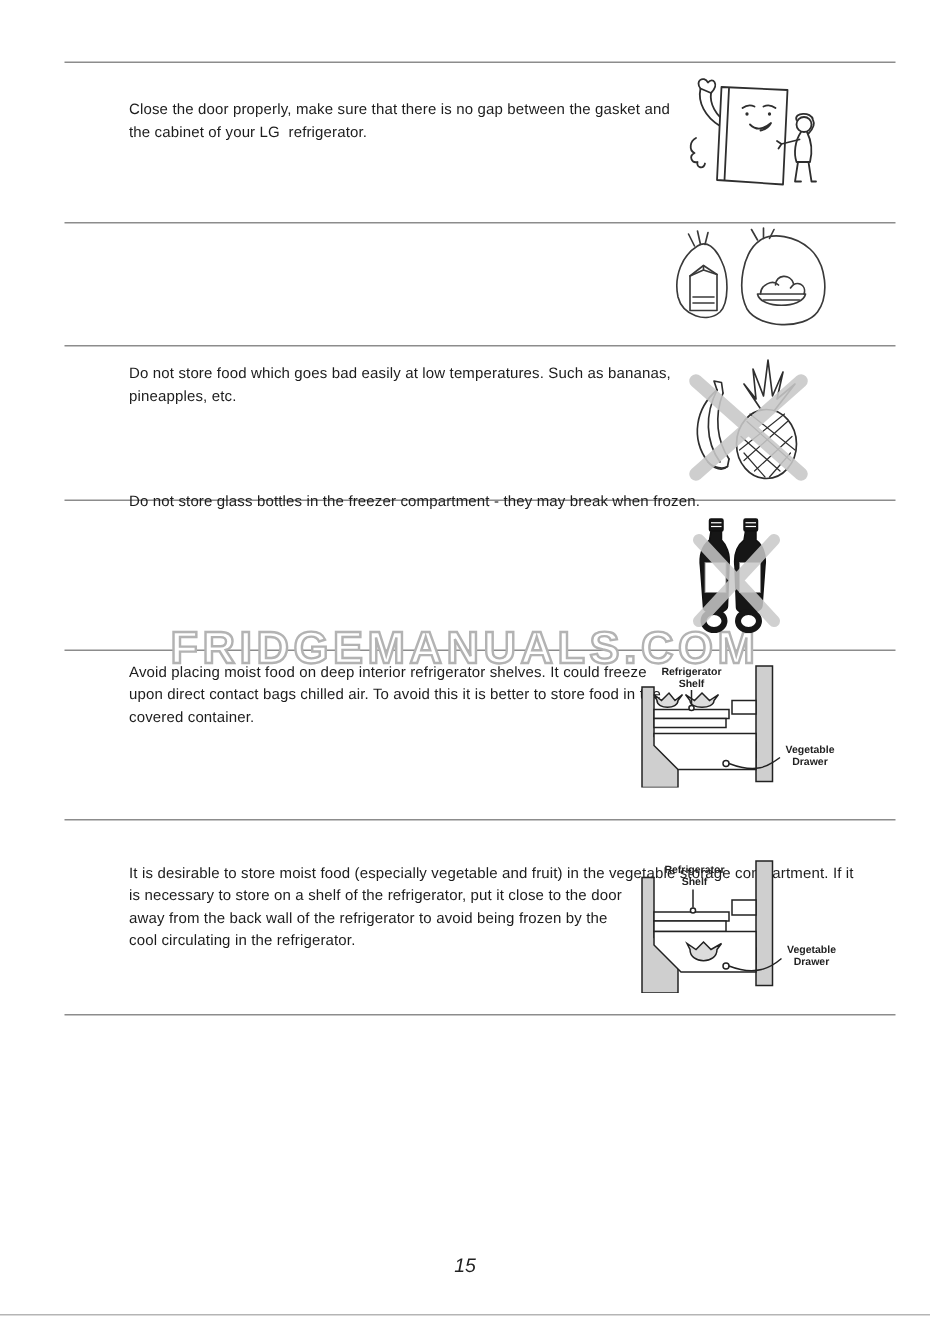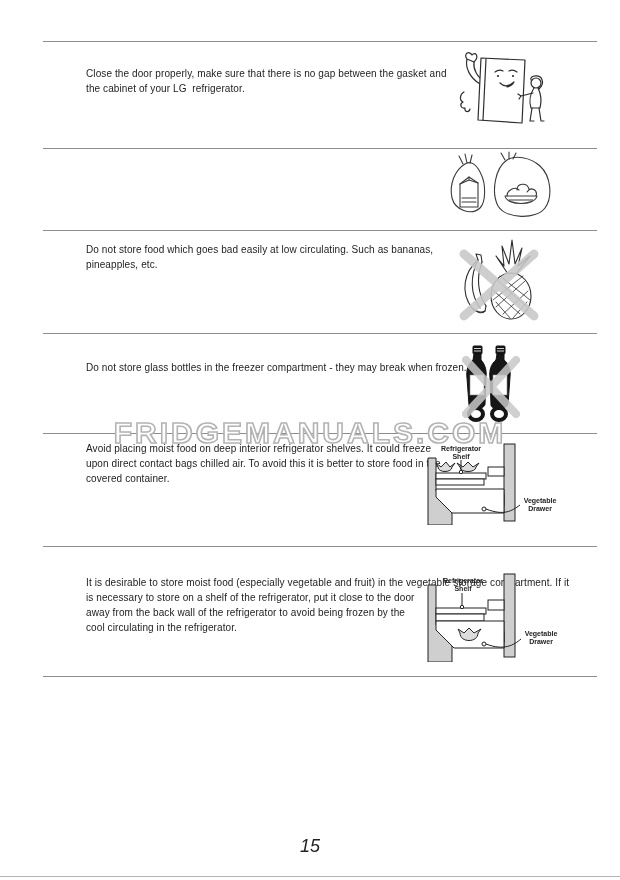--- a/index.html
+++ b/index.html
@@ -23,21 +23,21 @@
   .illus{position:absolute;z-index:3;}
   .illus svg{display:block;width:100%;height:100%;}
   .diagram{position:absolute;z-index:3;}
   .diagram svg{display:block;position:absolute;left:0;top:0;}
   .dlabel{
     position:absolute;font-size:7px;line-height:8px;font-weight:bold;color:#222;
     text-align:center;white-space:pre;z-index:4;
   }
   .page-number{
     position:absolute;left:0;top:836px;width:620px;text-align:center;z-index:3;
-    font-size:18px;font-style:italic;color:#222;
+    font-size:13px;font-style:italic;color:#222;
   }
 </style>
 </head>
 <body>
 
 <div class="page">
 
   <div class="rule" style="top:41px"></div>
   <div class="rule" style="top:148px"></div>
   <div class="rule" style="top:230px"></div>
@@ -84,21 +84,21 @@
         <path d="M19,48 L33,48 M19,52 L33,52"></path>
         <path d="M64,10 C52,18 48,42 55,56 C63,69 93,70 102,58 C110,47 108,26 97,16 C87,7 72,5 64,10 Z" fill="#fff"></path>
         <path d="M62,10 L58,3 M66,9 L66,2 M70,9 L73,3"></path>
         <path d="M62,46 C64,56 92,56 94,46 Z" fill="#fff"></path>
         <path d="M64,46 C64,40 72,36 76,40 M74,40 C74,33 84,32 86,39 M84,42 C88,36 95,40 93,46"></path>
         <path d="M66,50 L90,50"></path>
       </g>
     </svg>
   </div>
 
-  <div class="sec-text" style="top:242px">Do not store food which goes bad easily at low circulating. Such as bananas,
+  <div class="sec-text" style="top:242px">Do not store food which goes bad easily at low temperatures. Such as bananas,
 pineapples, etc.</div>
   <div class="illus" style="left:452px;top:234px;width:94px;height:88px">
     <svg viewBox="0 0 94 88">
       <g fill="none" stroke="#2e2e2e" stroke-width="1.1" stroke-linecap="round" stroke-linejoin="round">
         <path d="M26,26 C12,38 8,58 20,74 C24,79 30,80 33,77"></path>
         <path d="M26,26 C18,42 18,60 28,74"></path>
         <path d="M30,28 C24,44 26,60 34,72"></path>
         <path d="M26,26 L24,20 L29,21 L30,28"></path>
         <path d="M20,74 C24,78 30,79 33,77 L34,72"></path>
         <path d="M56,40 L44,22 L52,32 L50,12 L57,30 L60,6 L63,30 L70,14 L66,32 L78,22 L64,40"></path>
@@ -106,21 +106,21 @@
         <path d="M46,47 L75,73 M42,57 L68,80 M48,42 L78,66 M44,68 L58,84" stroke-width="0.8"></path>
         <path d="M73,47 L44,73 M76,57 L51,80 M71,42 L41,66 M75,68 L61,84" stroke-width="0.8"></path>
       </g>
       <g stroke="#c8c8c8" stroke-width="9" stroke-linecap="round" opacity="0.88">
         <path d="M12,20 L82,82"></path>
         <path d="M82,20 L12,82"></path>
       </g>
     </svg>
   </div>
 
-  <div class="sec-text" style="top:360px">Do not store glass bottles in the freezer compartment - they may break when frozen.</div>
+  <div class="sec-text" style="top:327px">Do not store glass bottles in the freezer compartment - they may break when frozen.</div>
   <div class="illus" style="left:460px;top:344px;width:62px;height:80px">
     <svg viewBox="0 0 62 80">
       <g stroke="#111" stroke-width="1" fill="#161616">
         <rect x="13" y="2" width="9" height="8" rx="1"></rect>
         <path d="M14,10 L13,16 C8,20 6,26 7,34 L9,61 C9,66 25,66 25,60 L26,33 C27,25 24,19 21,16 L21,10 Z"></path>
         <rect x="10" y="31" width="14" height="20" fill="#fff" stroke="#888" stroke-width="0.6"></rect>
         <line x1="14" y1="4.5" x2="21" y2="4.5" stroke="#fff" stroke-width="0.8"></line>
         <line x1="14" y1="7" x2="21" y2="7" stroke="#fff" stroke-width="0.8"></line>
         <rect x="36" y="2" width="9" height="8" rx="1"></rect>
         <path d="M37,10 L36,16 C31,20 29,26 30,34 L31,61 C31,66 47,66 48,60 L50,33 C51,25 48,19 44,16 L44,10 Z"></path>

